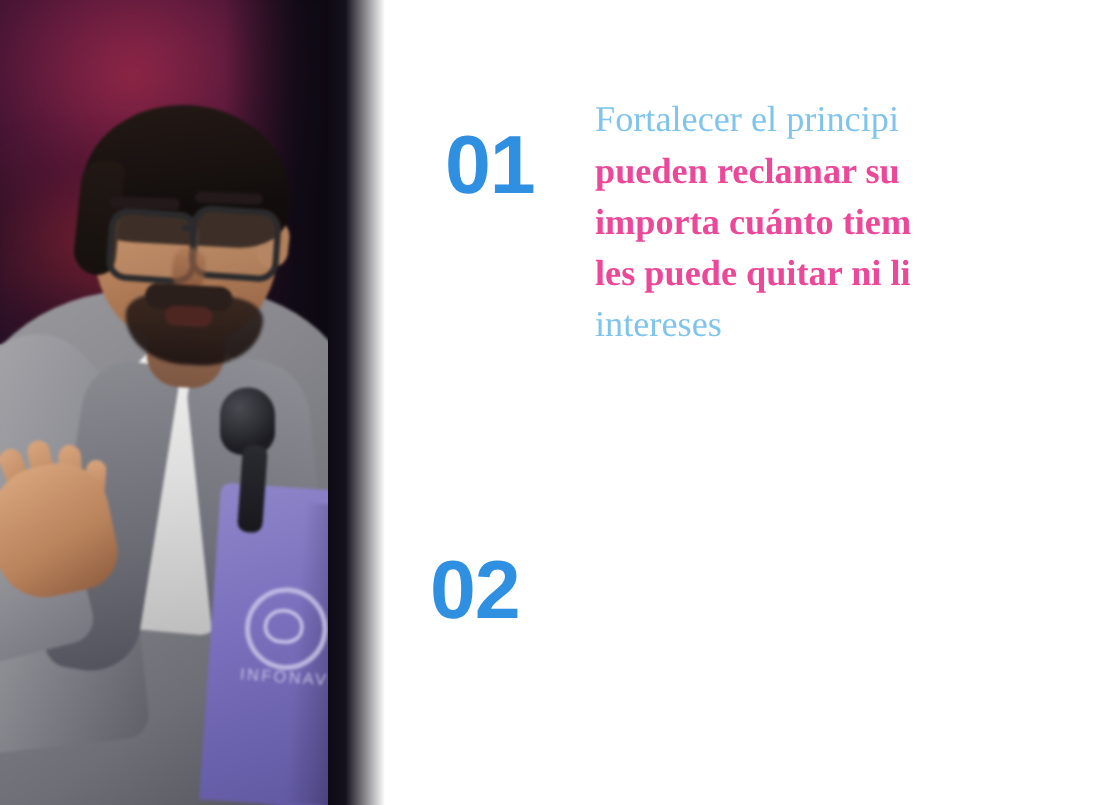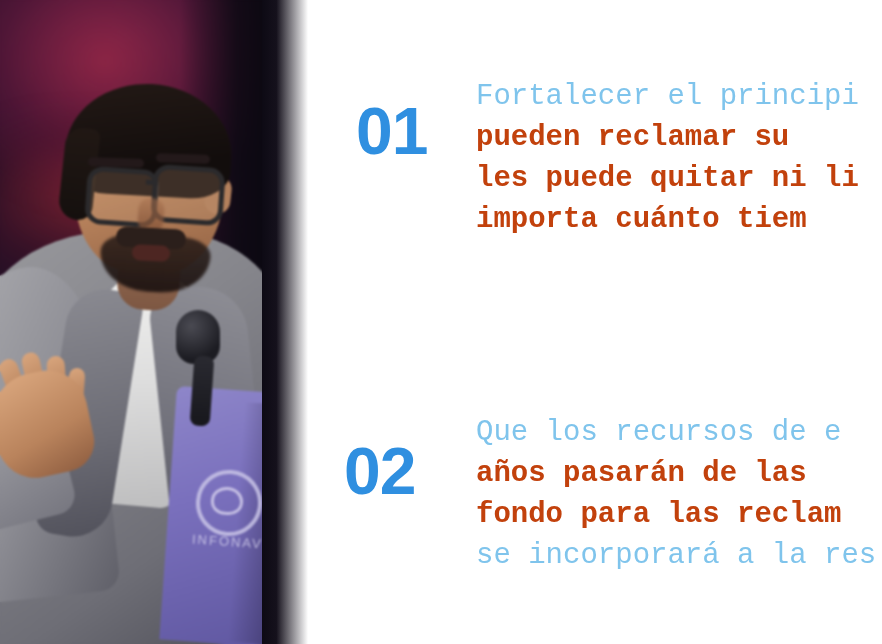--- a/index.html
+++ b/index.html
@@ -342,28 +342,28 @@
     position: absolute;
     font-family: "Liberation Sans", sans-serif;
     font-weight: bold;
     font-size: 66px;
     letter-spacing: -1px;
     color: #2f8fe0;
     line-height: 1;
   }
   .lines {
     position: absolute;
-    font-family: Liberation Mono, monospace;
+    font-family: Liberation Serif, serif;
     font-size: 29px;
     line-height: 41px;
     white-space: nowrap;
   }
   .ln { display: block; }
   .light { color: #7fc4ec; font-weight: normal; }
-  .bold  { color: #c2410c; font-weight: bold; }
+  .bold  { color: #ec4899; font-weight: bold; }
 </style>
 </head>
 <body>
 
 <div id="stage">
 
   <div id="photo">
     <div class="backdrop"></div>
     <div class="backdrop-glow"></div>
     <div class="backdrop-glow2"></div>
@@ -412,29 +412,24 @@
     <div class="photo-edge"></div>
   </div>
 
   <div id="slide">
 
     <div class="block" style="left:0;top:0;width:572px;height:300px;">
       <span class="num" style="left:46px; top:98px;">01</span>
       <div class="lines" style="left:166px; top:76px;">
         <span class="ln light">Fortalecer el principi</span>
         <span class="ln bold">pueden reclamar su </span>
+        <span class="ln bold">importa cuánto tiem</span>
         <span class="ln bold">les puede quitar ni li</span>
-        <span class="ln bold">importa cuánto tiem</span>
+        <span class="ln light">intereses</span>
       </div>
     </div>
 
     <div class="block" style="left:0;top:390px;width:572px;height:220px;">
       <span class="num" style="left:34px; top:48px;">02</span>
-      <div class="lines" style="left:166px; top:22px;">
-        <span class="ln light">Que los recursos de e</span>
-        <span class="ln bold">años  pasarán de las </span>
-        <span class="ln bold">fondo para las reclam</span>
-        <span class="ln light">se incorporará a la res</span>
-      </div>
     </div>
 
   </div>
 </div>
 
 </body></html>

